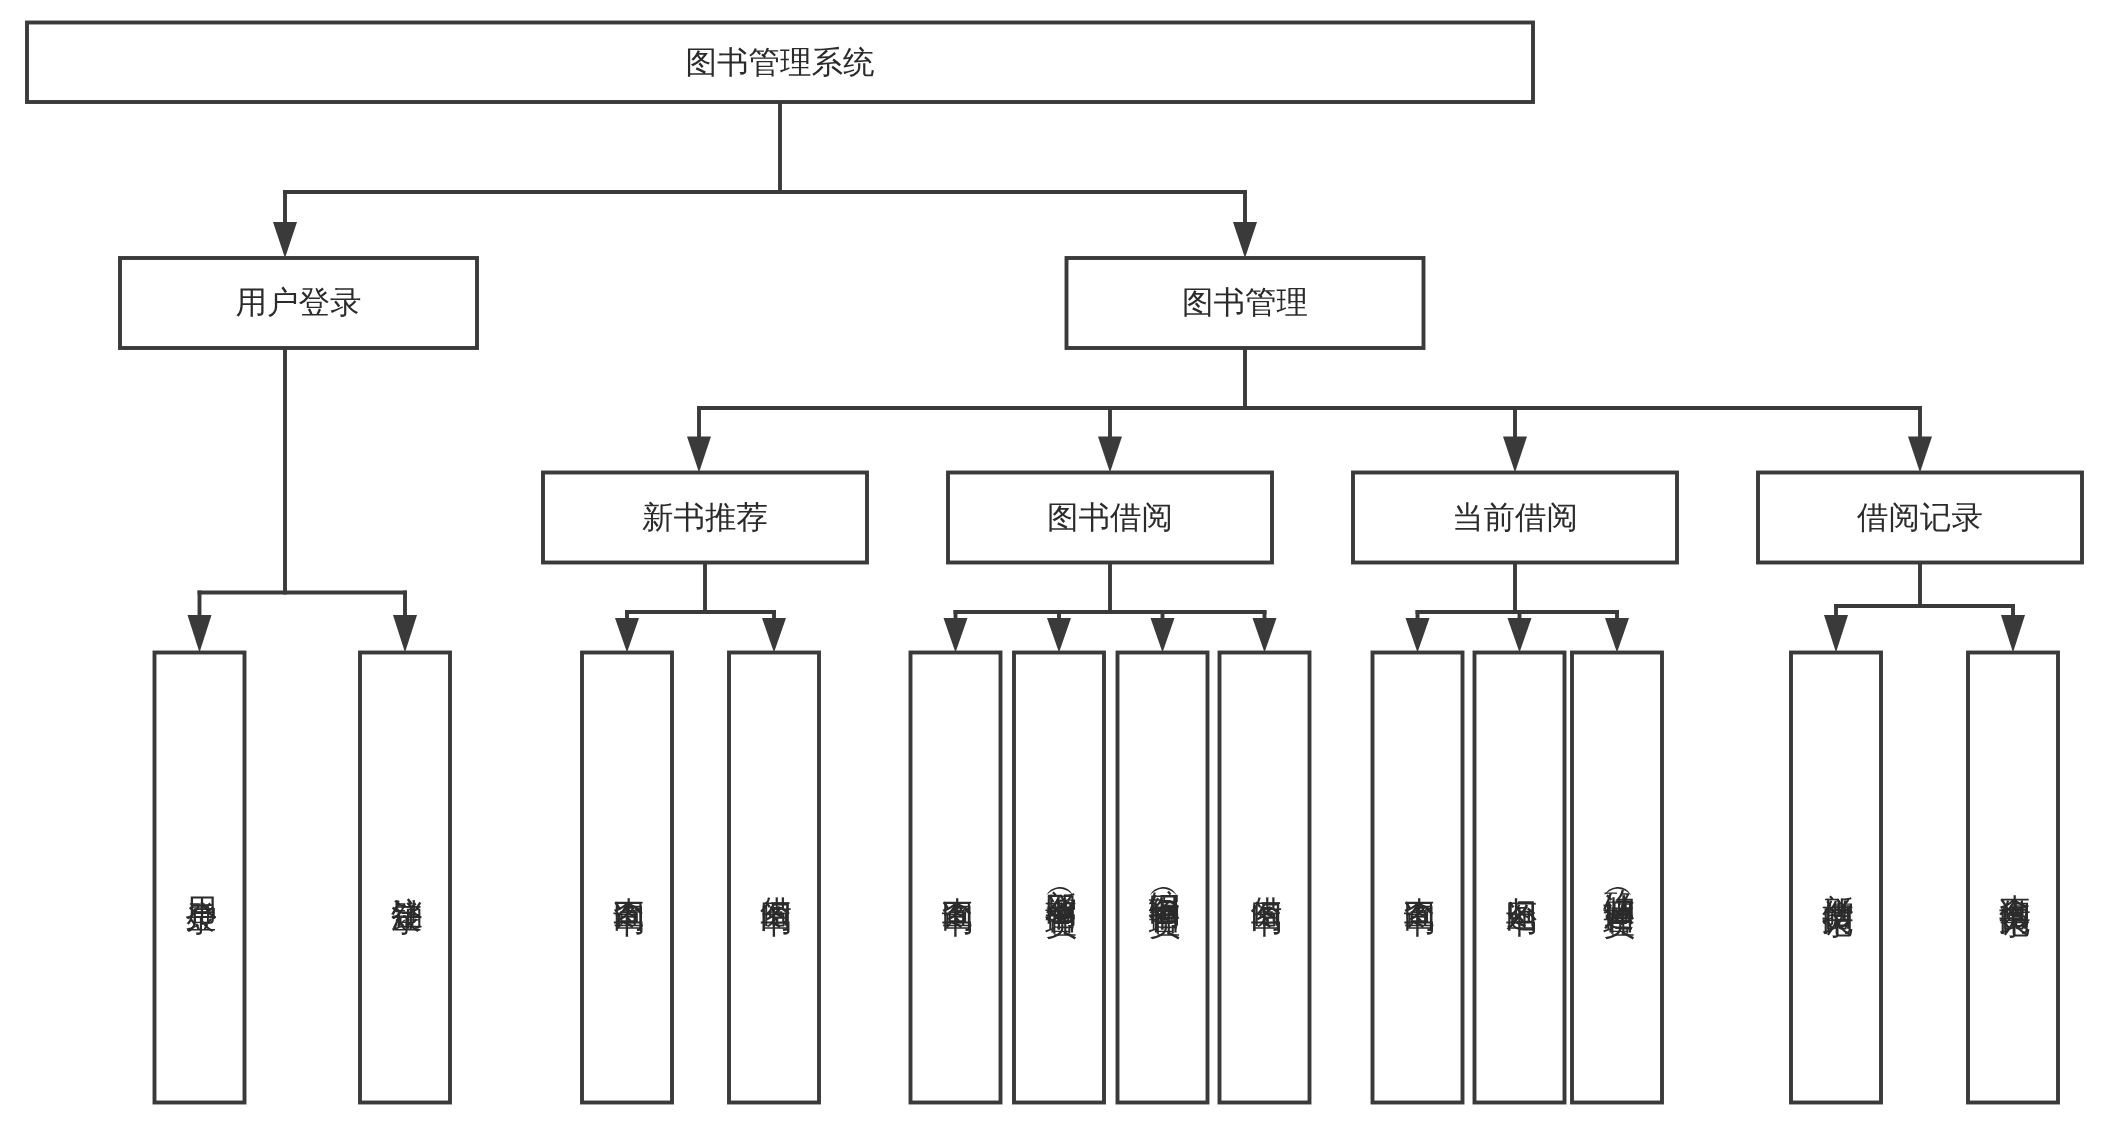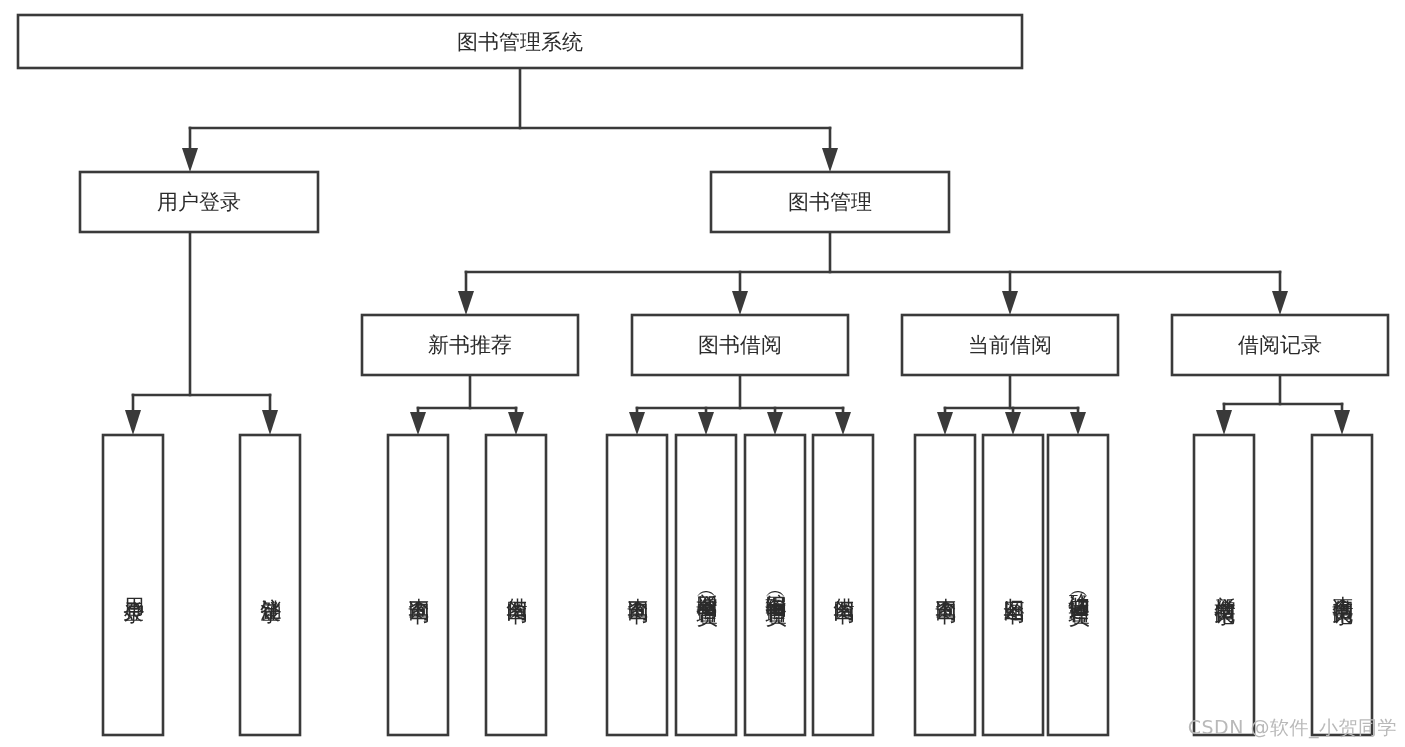--- a/index.html
+++ b/index.html
@@ -233,15 +233,14 @@
       <rect class="node-box" x="1194" y="435" width="60" height="300"></rect>
       <text class="node-label-v" x="1224" y="585">新增借阅记录</text>
     </g>
     <g>
       <rect class="node-box" x="1312" y="435" width="60" height="300"></rect>
       <text class="node-label-v" x="1342" y="585">查询借阅记录</text>
     </g>
 
   </svg>
 
-  <div class="watermark">CSDN @软件_小贺同学</div>
 
 </div>
 
 </body></html>

